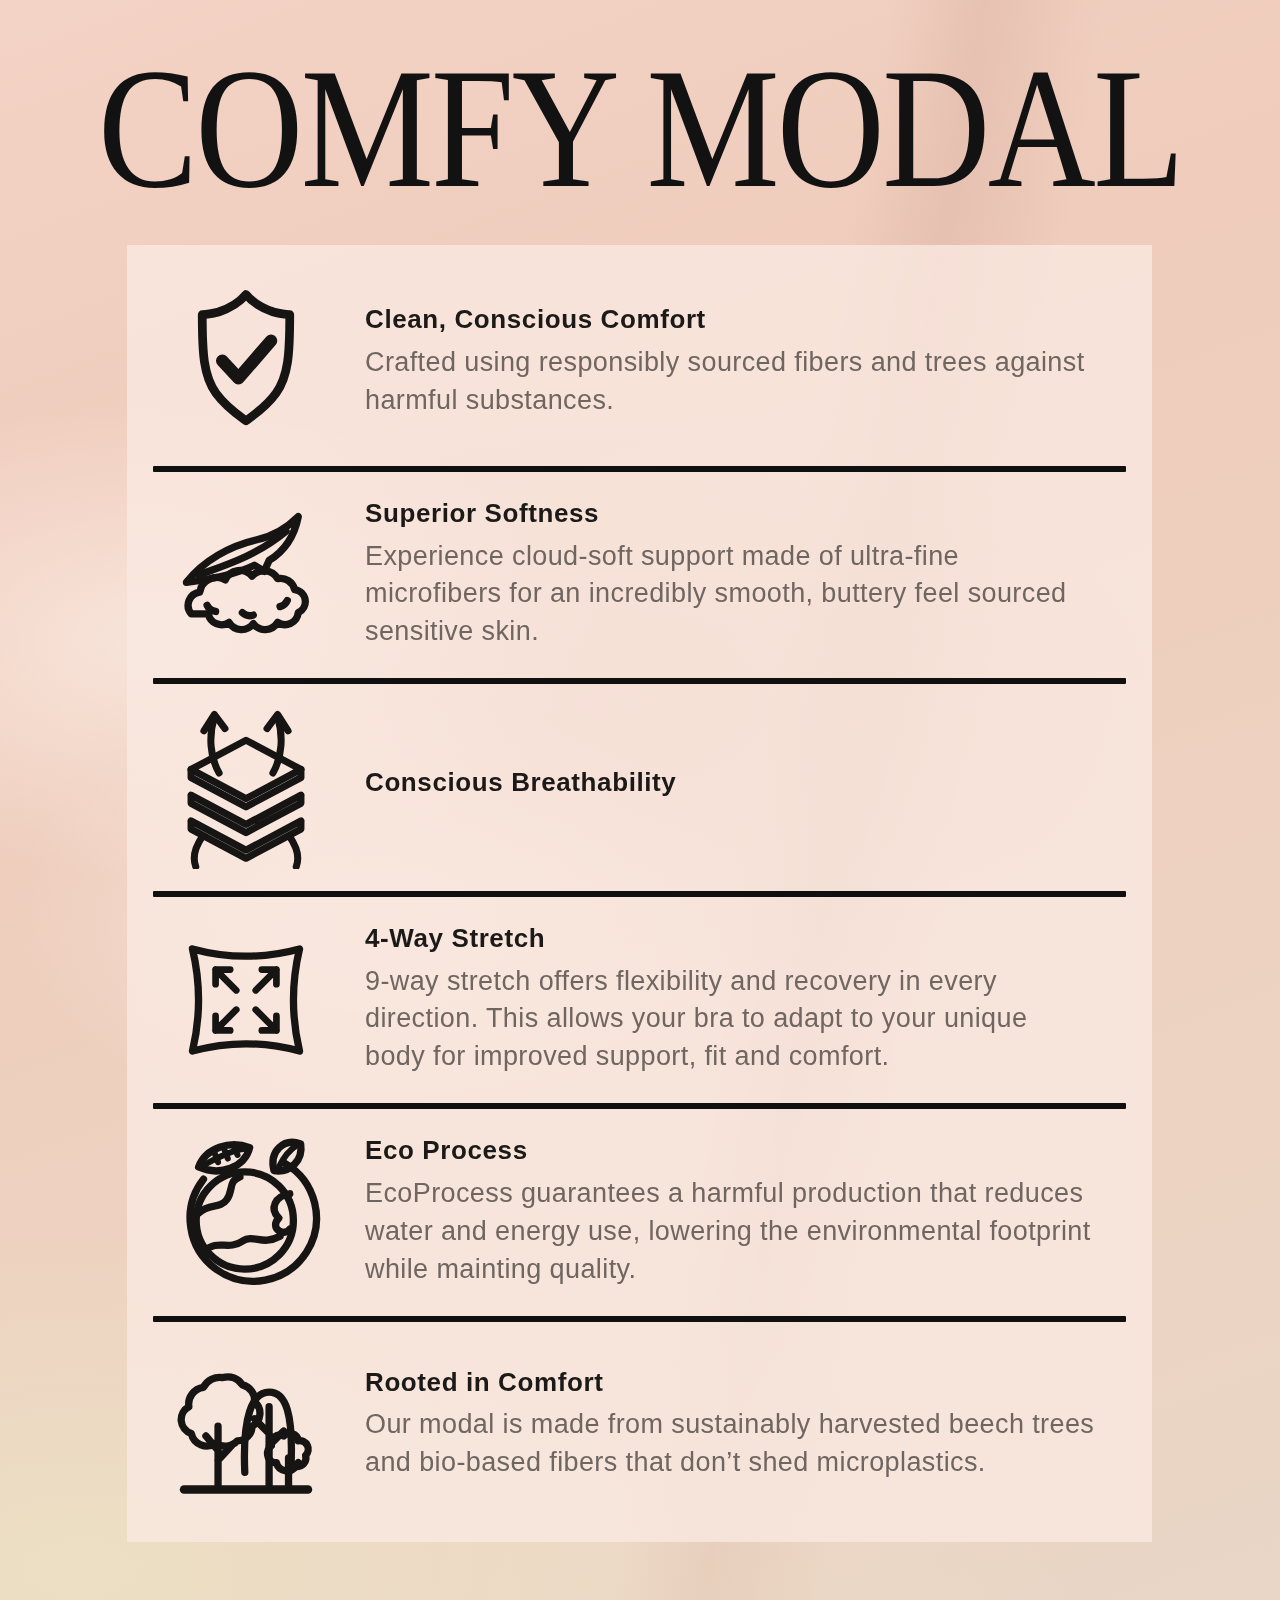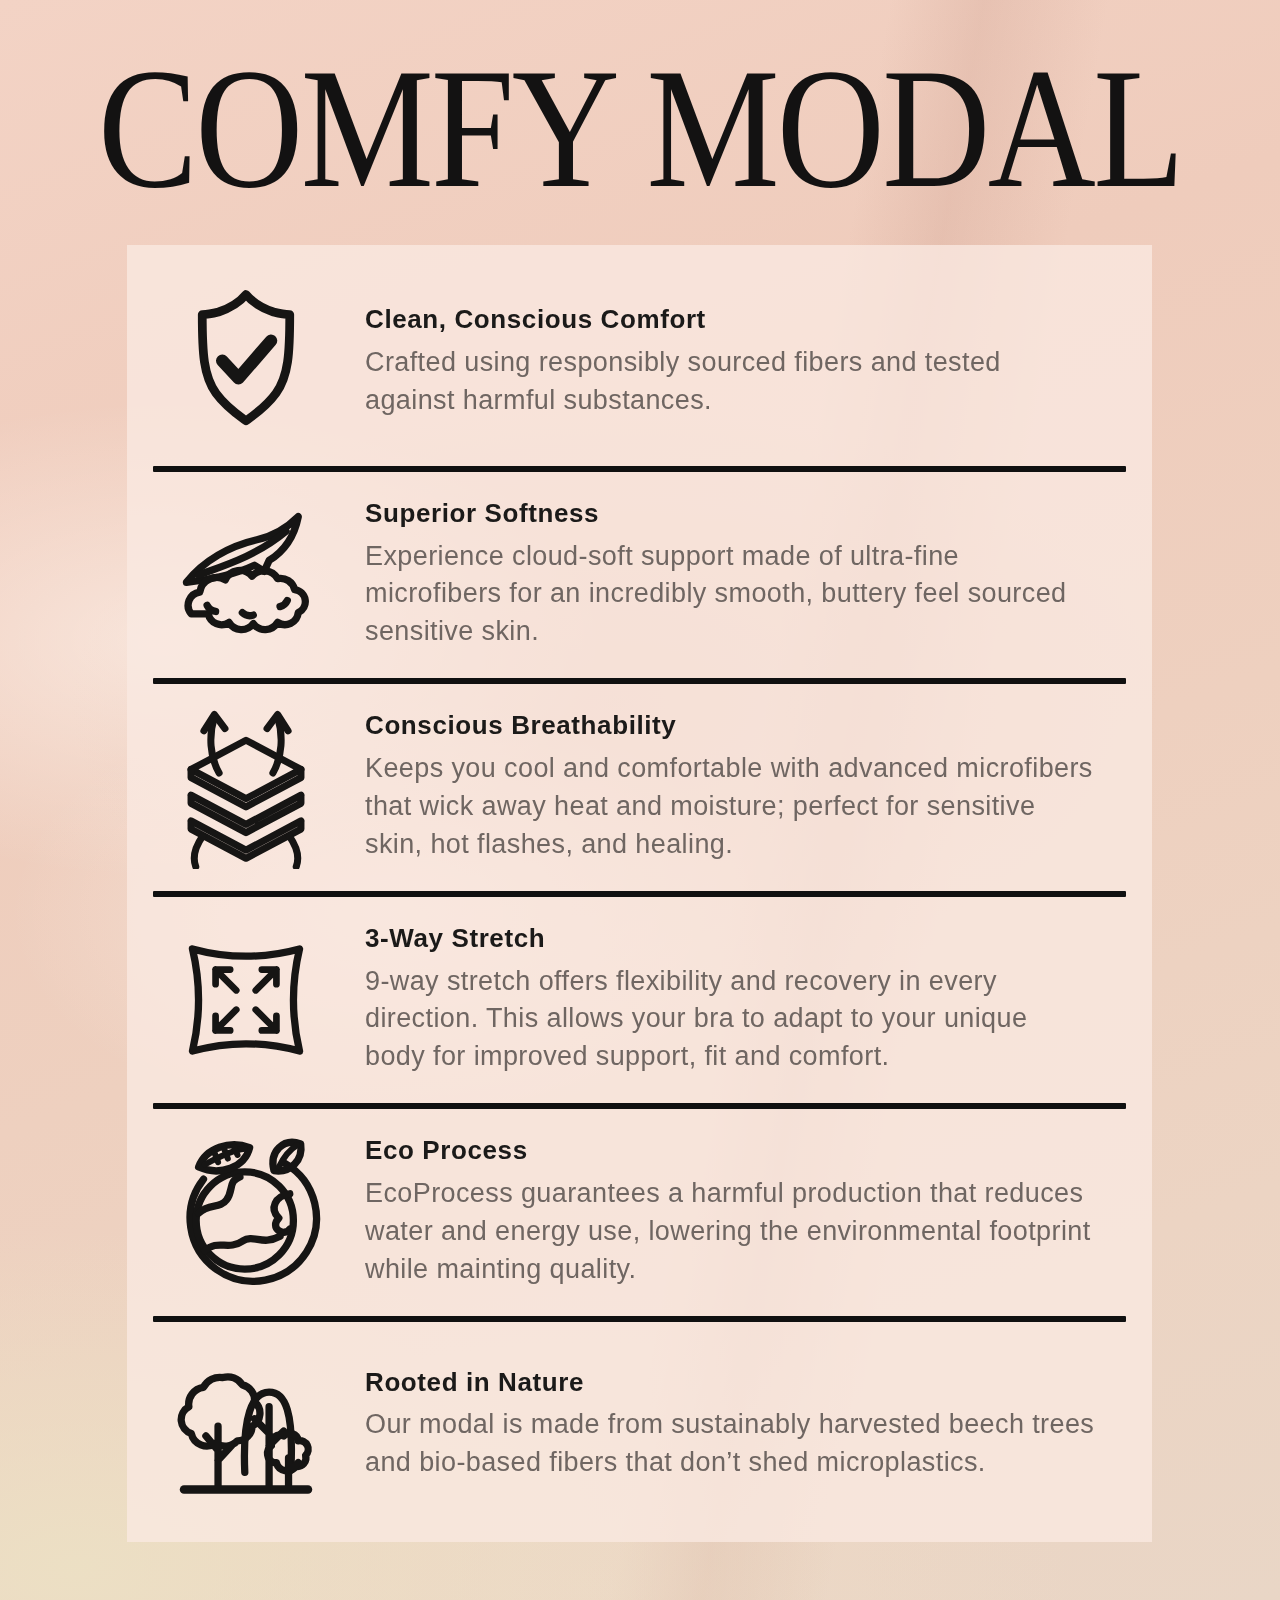--- a/index.html
+++ b/index.html
@@ -75,21 +75,21 @@
 
     <div class="section">
       <div class="icon-box">
         <svg width="150" height="168" viewBox="0 0 120 130">
           <path class="ic" stroke-width="7" d="M60 11 C55 17 47 22 38 25 C34 26 29 27 25 27 C25 58 26 76 36 90 C44 101 53 107 60 112 C67 107 76 101 84 90 C94 76 95 58 95 27 C91 27 86 26 82 25 C73 22 65 17 60 11 Z"></path>
           <path class="ic" stroke-width="10" d="M41 64 L54 78 L80 48"></path>
         </svg>
       </div>
       <div class="txt">
         <p class="heading">Clean, Conscious Comfort</p>
-        <p class="body">Crafted using responsibly sourced fibers and tested against harmful substances.</p>
+        <p class="body">Crafted using responsibly sourced fibers and trees against harmful substances.</p>
       </div>
     </div>
 
     <div class="divider"></div>
 
     <div class="section">
       <div class="icon-box">
         <svg width="158" height="146" viewBox="0 0 130 120">
           <path class="ic" stroke-width="6" d="M16 66 C30 48 52 36 74 31 C88 28 99 21 108 12 C105 27 97 40 84 48 L80 57 L72 52 C55 60 34 64 16 66 Z"></path>
           <path class="ic" stroke-width="6" d="M26 60 C48 52 74 44 98 24"></path>
@@ -117,38 +117,37 @@
           <path class="ic" stroke-width="6" d="M42 58 C34 44 33 26 38 10"></path>
           <path class="ic" stroke-width="6" d="M29 22 L38 8 L47 20"></path>
           <path class="ic" stroke-width="6" d="M88 58 C96 44 97 26 92 10"></path>
           <path class="ic" stroke-width="6" d="M83 20 L92 8 L101 22"></path>
           <path class="ic" stroke-width="6" d="M28 112 C21 122 19 130 22 138"></path>
           <path class="ic" stroke-width="6" d="M102 112 C109 122 111 130 108 138"></path>
         </svg>
       </div>
       <div class="txt">
         <p class="heading">Conscious Breathability</p>
-        <p class="body">Keeps you cool and comfortable with advanced microfibers that wick away heat and moisture; perfect for sensitive skin, hot flashes, and healing.</p>
       </div>
     </div>
 
     <div class="divider"></div>
 
     <div class="section">
       <div class="icon-box">
         <svg width="146" height="146" viewBox="0 0 120 120">
           <path class="ic" stroke-width="6" d="M16 18 Q60 30 104 18 Q94 60 104 102 Q60 90 16 102 Q26 60 16 18 Z"></path>
           <path class="ic" stroke-width="5.5" d="M52 52 L35 35 M35 47 V35 H47"></path>
           <path class="ic" stroke-width="5.5" d="M68 52 L85 35 M73 35 H85 V47"></path>
           <path class="ic" stroke-width="5.5" d="M52 68 L35 85 M35 73 V85 H47"></path>
           <path class="ic" stroke-width="5.5" d="M68 68 L85 85 M73 85 H85 V73"></path>
         </svg>
       </div>
       <div class="txt">
-        <p class="heading">3-Way Stretch</p>
+        <p class="heading">4-Way Stretch</p>
         <p class="body">9-way stretch offers flexibility and recovery in every direction. This allows your bra to adapt to your unique body for improved support, fit and comfort.</p>
       </div>
     </div>
 
     <div class="divider"></div>
 
     <div class="section">
       <div class="icon-box">
         <svg width="158" height="158" viewBox="0 0 130 130">
           <path class="ic" stroke-width="6" d="M30 38 A52 52 0 1 0 97 25"></path>
@@ -177,19 +176,19 @@
           <path class="ic" stroke-width="6" d="M20 72 a12 12 0 0 1 -2 -22 a14 14 0 0 1 12 -16 a15 15 0 0 1 16 -8 a14 14 0 0 1 16 6 a13 13 0 0 1 10 14 a12 12 0 0 1 -2 20 a12 12 0 0 1 -12 12 a14 14 0 0 1 -18 2 a13 13 0 0 1 -20 -8 Z"></path>
           <path class="ic" stroke-width="6" d="M42 118 V66 M42 86 L32 74 M42 94 L53 82"></path>
           <path class="ic" stroke-width="6" d="M64 104 C62 58 70 38 84 38 C98 38 104 56 102 100"></path>
           <path class="ic" stroke-width="6" d="M84 118 V50 M84 72 L72 60 M84 82 L96 70"></path>
           <path class="ic" stroke-width="6" d="M88 96 a8 8 0 0 1 -2 -14 a7 7 0 0 1 10 -8 a7 7 0 0 1 12 4 a7 7 0 0 1 6 12 a7 7 0 0 1 -8 9 a9 9 0 0 1 -16 -3 Z"></path>
           <path class="ic" stroke-width="6" d="M100 118 V92 M100 104 L108 96"></path>
           <path class="ic" stroke-width="7" d="M14 118 H116"></path>
         </svg>
       </div>
       <div class="txt">
-        <p class="heading">Rooted in Nature</p>
+        <p class="heading">Rooted in Comfort</p>
         <p class="body">Our modal is made from sustainably harvested beech trees and bio-based fibers that don’t shed microplastics.</p>
       </div>
     </div>
 
   </div>
 </div>
 
 </body></html>

